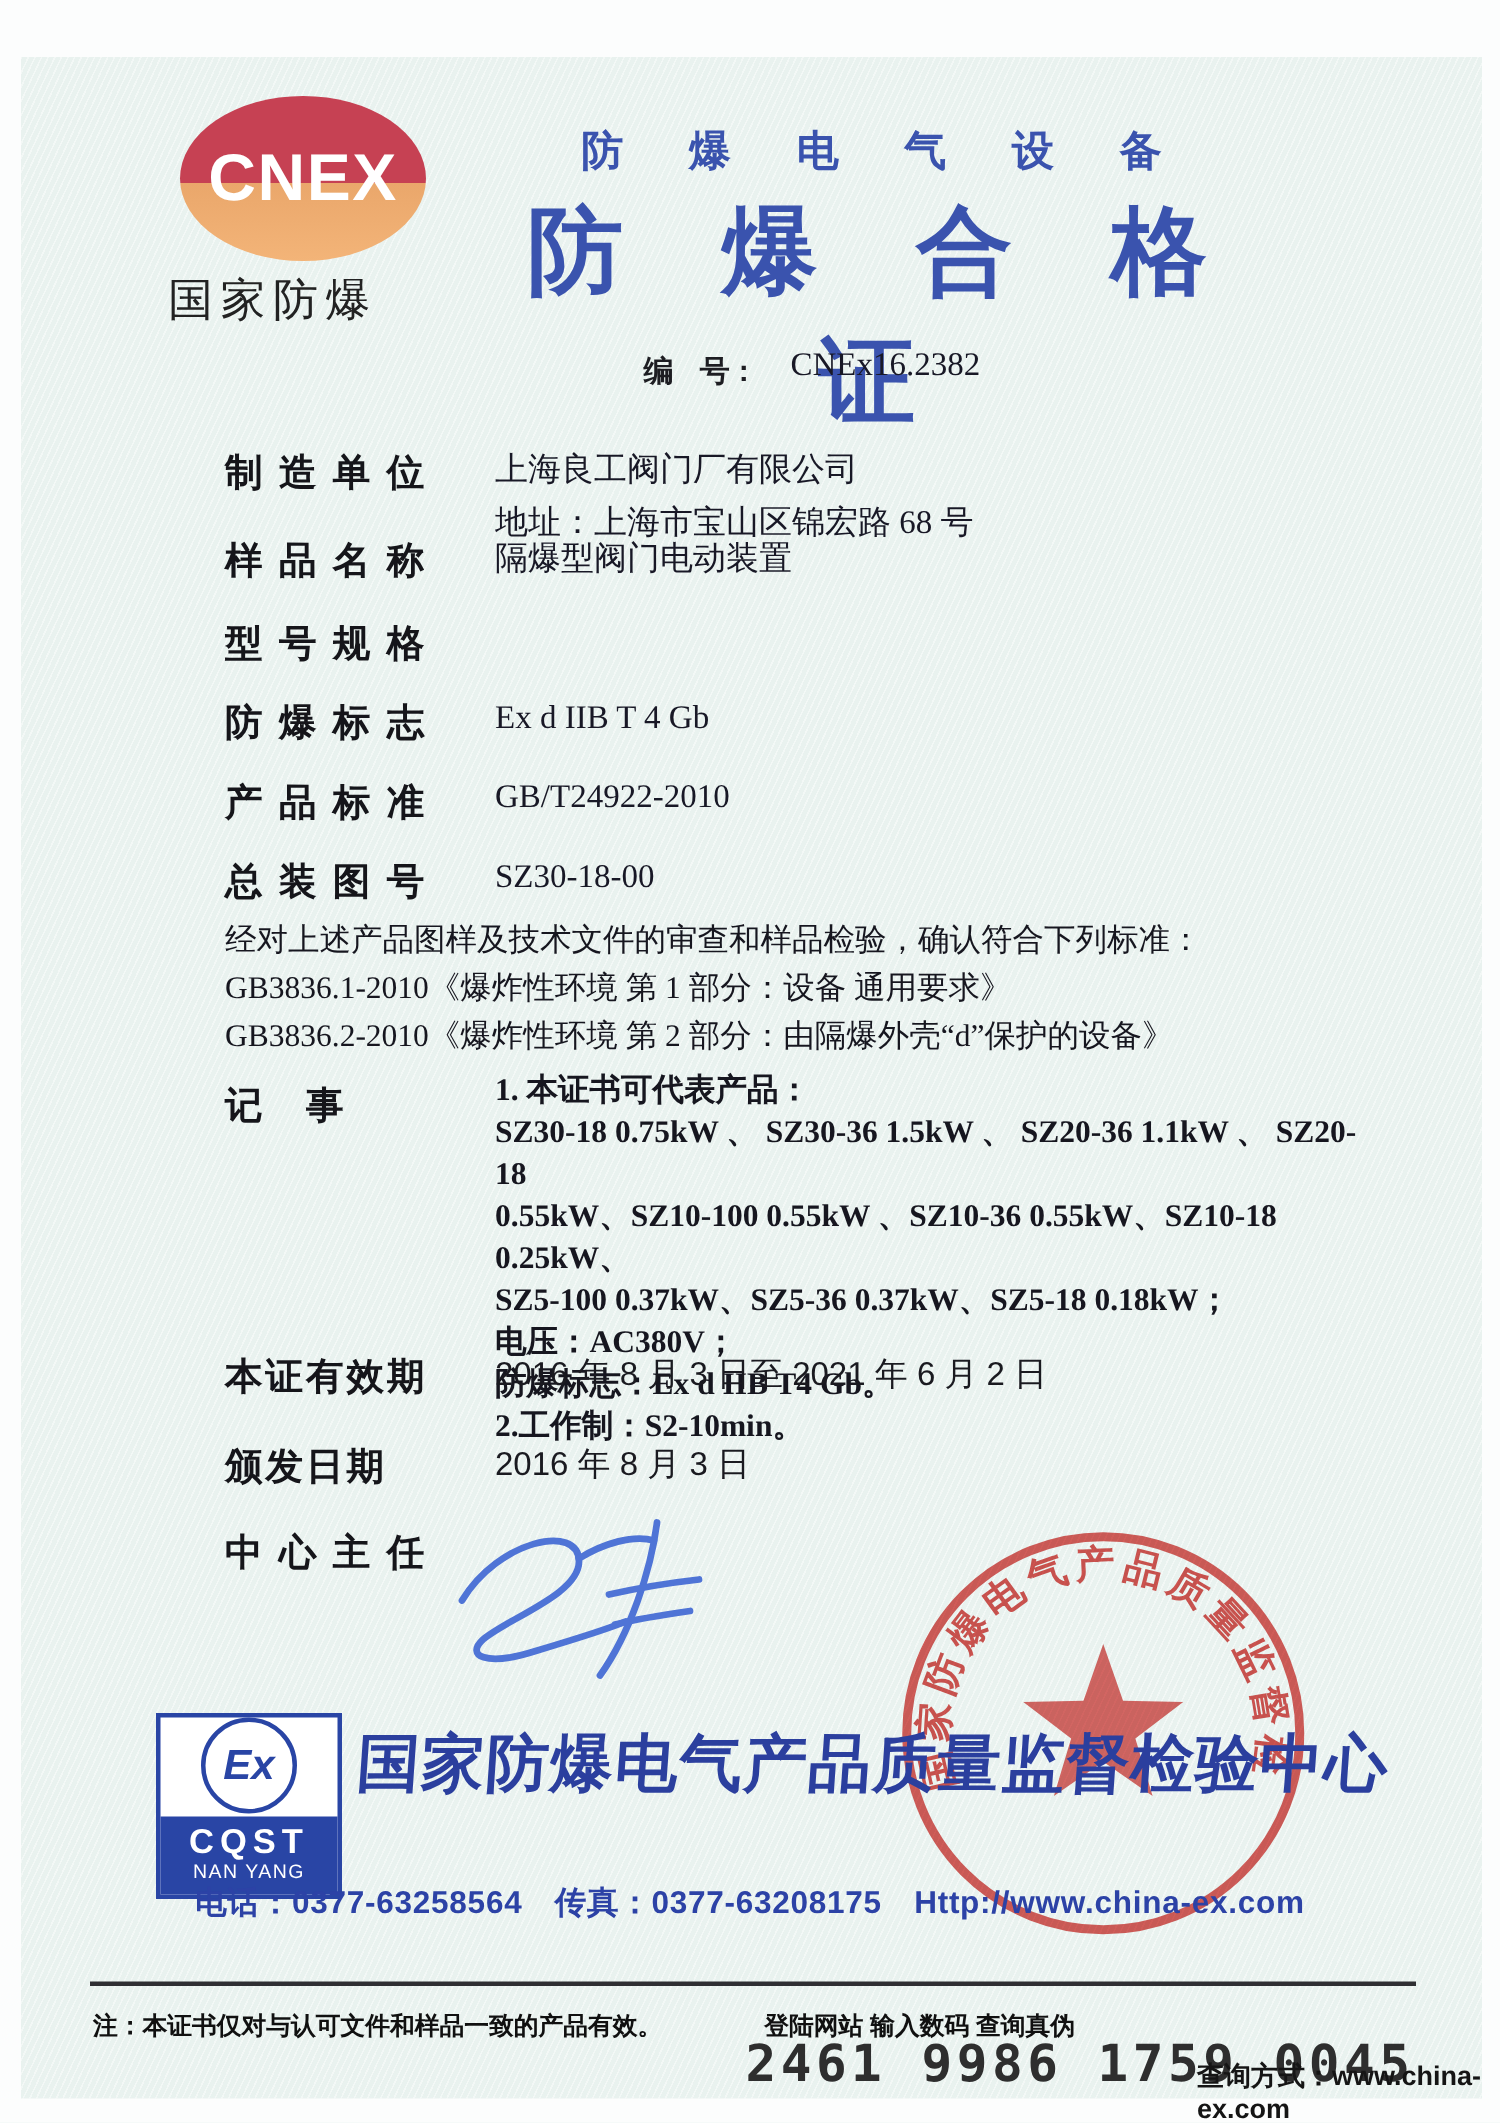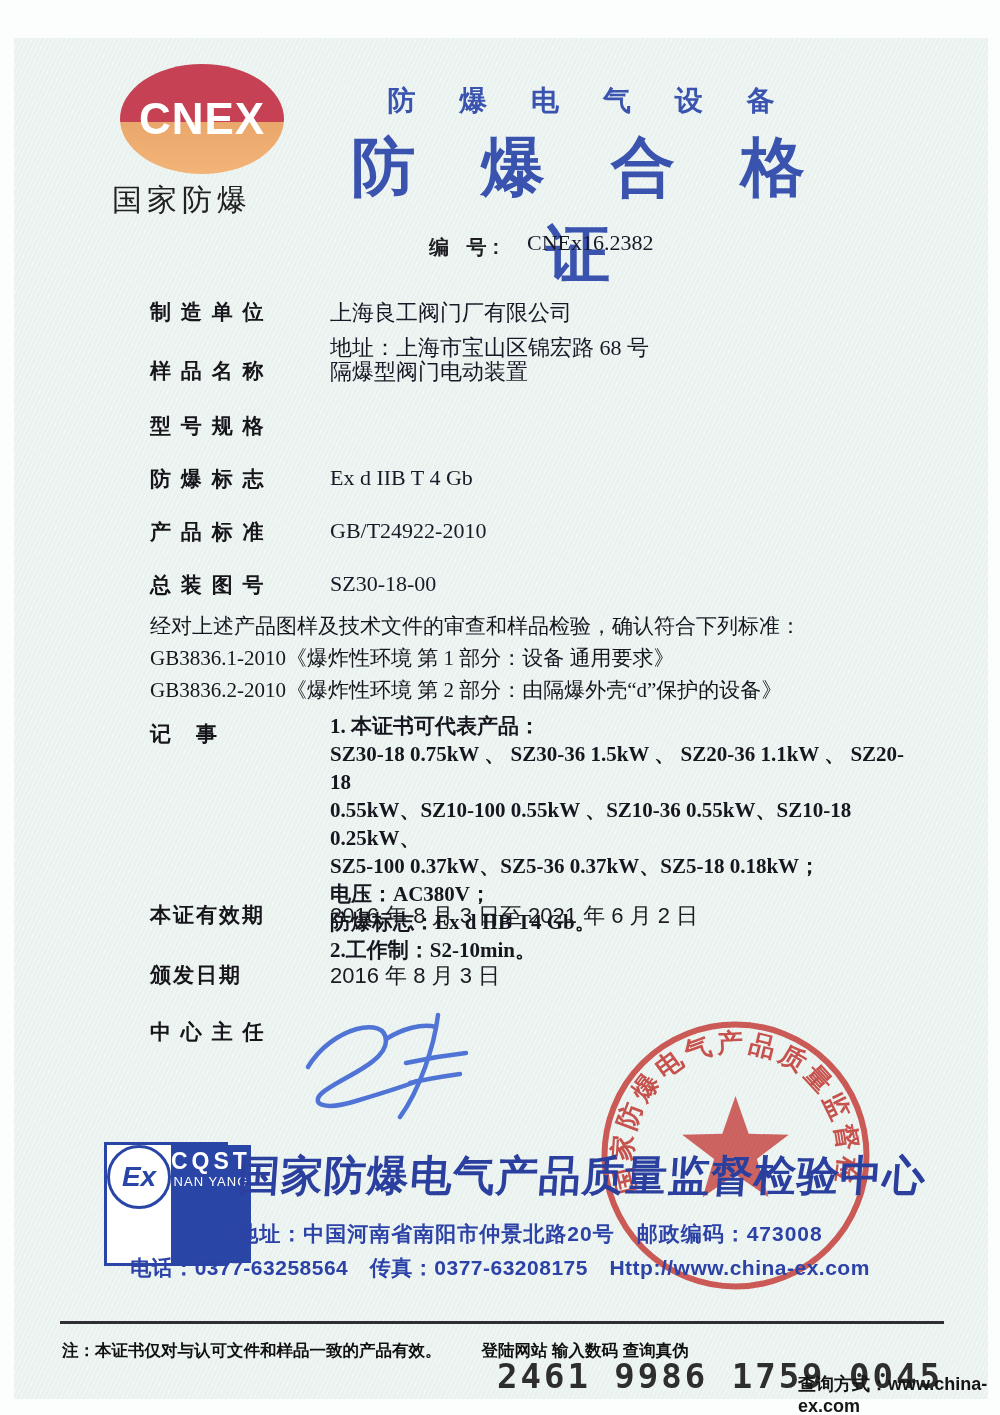--- a/index.html
+++ b/index.html
@@ -16,55 +16,55 @@
   .cnex-text{color:#fff;font-weight:700;font-size:44px;letter-spacing:1px;line-height:1;}
   .cnex-caption{left:112px;top:180px;width:180px;font-size:30px;
     letter-spacing:5px;color:#222;font-weight:500;}
   .doctype{left:320px;top:82px;width:540px;text-align:center;font-size:28px;font-weight:700;
     letter-spacing:18px;color:#3a53ae;}
   .title{left:290px;top:124px;width:600px;text-align:center;font-size:64px;font-weight:700;
     letter-spacing:24px;color:#3a53ae;}
   .certno-label{left:418px;top:234px;font-size:20px;font-weight:600;letter-spacing:6px;color:#1d1d22;margin-left:11px;}
   .certno-value{left:527px;top:230px;font-size:22px;font-family:"Liberation Serif","DejaVu Serif",serif;color:#181826;}
   
-  .lbl{left:150px;font-size:21px;font-weight:600;letter-spacing:2px;color:#15151a;}
+  .lbl{left:150px;font-size:25px;font-weight:600;letter-spacing:2px;color:#15151a;}
   .val{left:330px;font-size:22px;font-family:"Liberation Serif","DejaVu Serif",serif;color:#181826;}
   .val-sans{left:330px;font-size:22px;font-weight:500;color:#1a1a20;}
   .r1{top:298px;} .r1b{top:333px;} .r2{top:357px;} .r3{top:412px;} .r4{top:465px;}
   .r5{top:518px;} .r6{top:571px;}
   .serif-block{font-family:"Liberation Serif","DejaVu Serif",serif;font-size:21px;color:#16161f;}
   .std-intro{left:150px;top:612px;width:800px;}
   .std-1{left:150px;top:644px;width:800px;}
   .std-2{left:150px;top:676px;width:800px;}
   .remarks-label{top:720px;}
   .remarks{left:330px;top:712px;width:580px;line-height:28px;font-size:21px;font-weight:bold;}
   .validity-l{top:901px;} .validity-v{top:901px;}
   .issue-l{top:961px;} .issue-v{top:961px;}
   .director-l{top:1018px;}
   .sig{left:290px;top:1005px;}
   .stamp{left:583px;top:1003px;mix-blend-mode:multiply;}
   
   .badge{left:104px;top:1142px;width:124px;height:124px;border:3px solid #2945a5;box-sizing:border-box;
-    background:#fff;display:flex;flex-direction:row;}
+    background:#fff;display:flex;flex-direction:column;}
   .badge-top{height:66px;display:flex;align-items:flex-end;justify-content:center;}
   .badge-circle{width:58px;height:58px;border:3px solid #2945a5;border-radius:50%;
     display:flex;align-items:center;justify-content:center;margin-bottom:2px;}
   .badge-ex{color:#2945a5;font-size:28px;font-weight:700;font-style:italic;line-height:1;}
   .badge-bottom{flex:1;background:#2945a5;color:#fff;text-align:center;padding-top:3px;}
   .badge-cqst{font-size:23px;font-weight:700;letter-spacing:4px;line-height:1.15;}
   .badge-ny{font-size:13px;font-weight:400;letter-spacing:1px;}
   .org-name{left:232px;top:1148px;width:700px;text-align:center;font-size:42px;font-weight:700;
     color:#2b3f9e;font-family:"Liberation Serif","DejaVu Serif",serif;transform:skewX(-4deg);letter-spacing:1px;}
   .org-addr{left:80px;top:1220px;width:900px;text-align:center;font-size:21px;font-weight:700;
     color:#2c42a6;letter-spacing:1px;}
   .org-contact{left:30px;top:1254px;width:940px;text-align:center;font-size:21px;font-weight:700;
     color:#2c42a6;letter-spacing:0.5px;}
   
   .divider{left:60px;top:1321px;width:884px;height:3px;background:#2f2f33;}
-  .note-row{left:62px;top:1340px;display:flex;gap:40px;font-size:16.5px;font-weight:600;color:#101010;}
+  .note-row{left:62px;top:1340px;display:flex;gap:68px;font-size:16.5px;font-weight:600;color:#101010;}
   .code{left:497px;top:1356px;font-family:"DejaVu Sans Mono",monospace;font-size:34px;font-weight:700;
     letter-spacing:3px;color:#2e2e2e;}
   .query{left:798px;top:1372px;font-size:18px;font-weight:600;color:#151515;}
 </style>
 </head>
 <body>
 
 <div id="page">
   <div id="paper"></div>
 
@@ -144,21 +144,20 @@
       <div class="badge-circle">
         <span class="badge-ex">Ex</span>
       </div>
     </div>
     <div class="badge-bottom">
       <div class="badge-cqst">CQST</div>
       <div class="badge-ny">NAN YANG</div>
     </div>
   </div>
   <div class="abs org-name">国家防爆电气产品质量监督检验中心</div>
-  <div class="abs org-addr">地址：中国河南省南阳市仲景北路20号　邮政编码：473008</div>
   <div class="abs org-contact">电话：0377-63258564　传真：0377-63208175　Http://www.china-ex.com</div>
 
   <div class="abs divider"></div>
   <div class="abs note-row">
     <span>注：本证书仅对与认可文件和样品一致的产品有效。</span>
     <span>登陆网站 输入数码 查询真伪</span>
   </div>
   <div class="abs code">2461 9986 1759 0045</div>
   <div class="abs query">查询方式：www.china-ex.com</div>
 </div>

